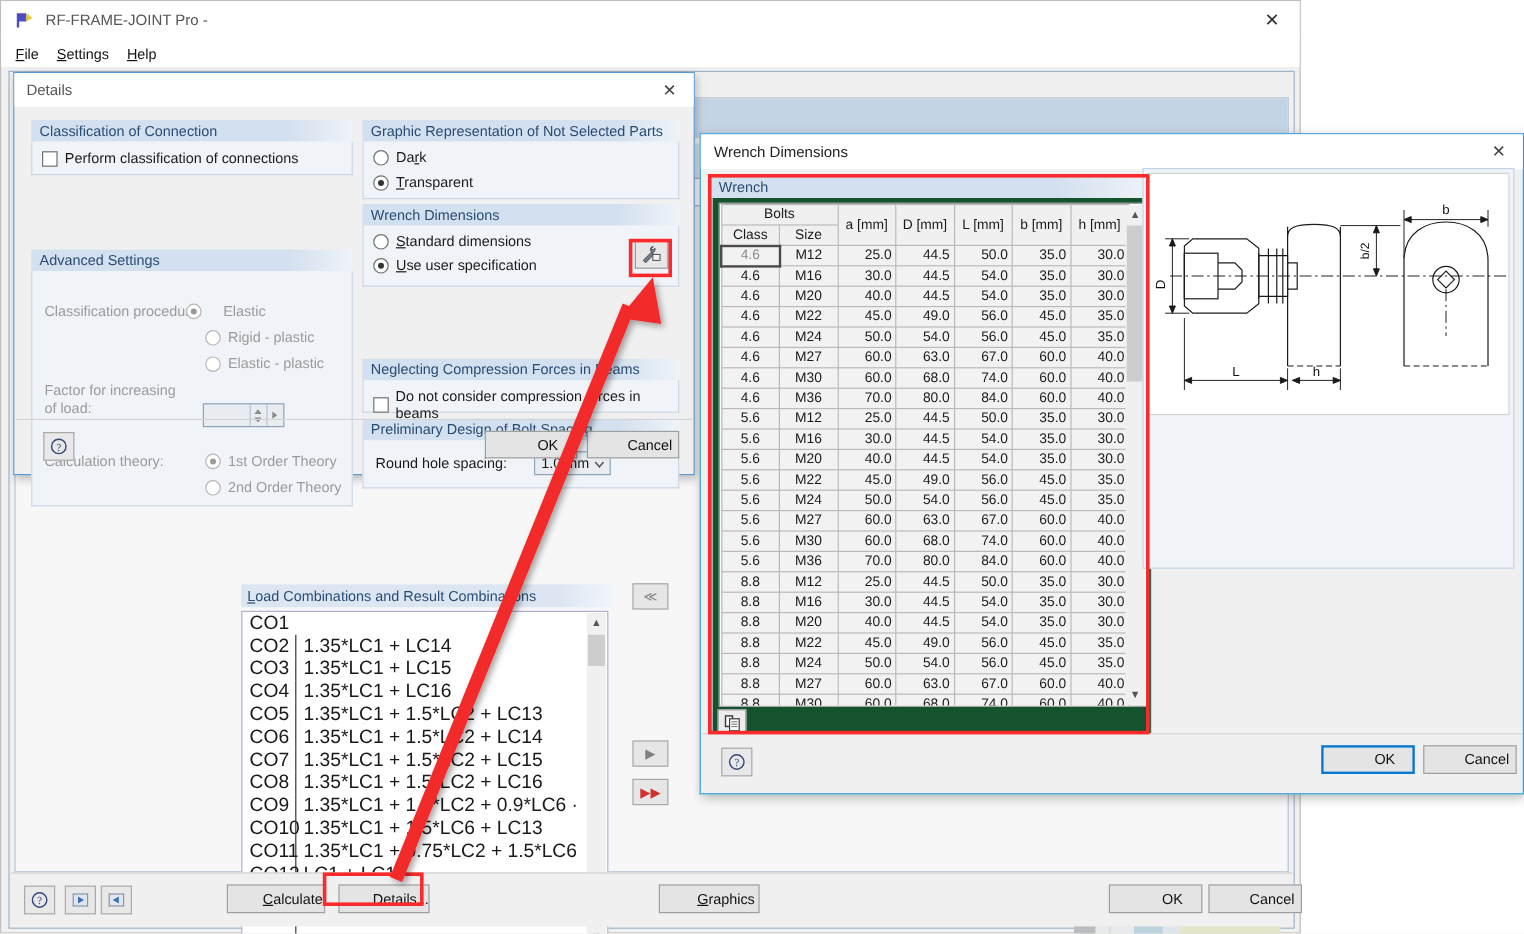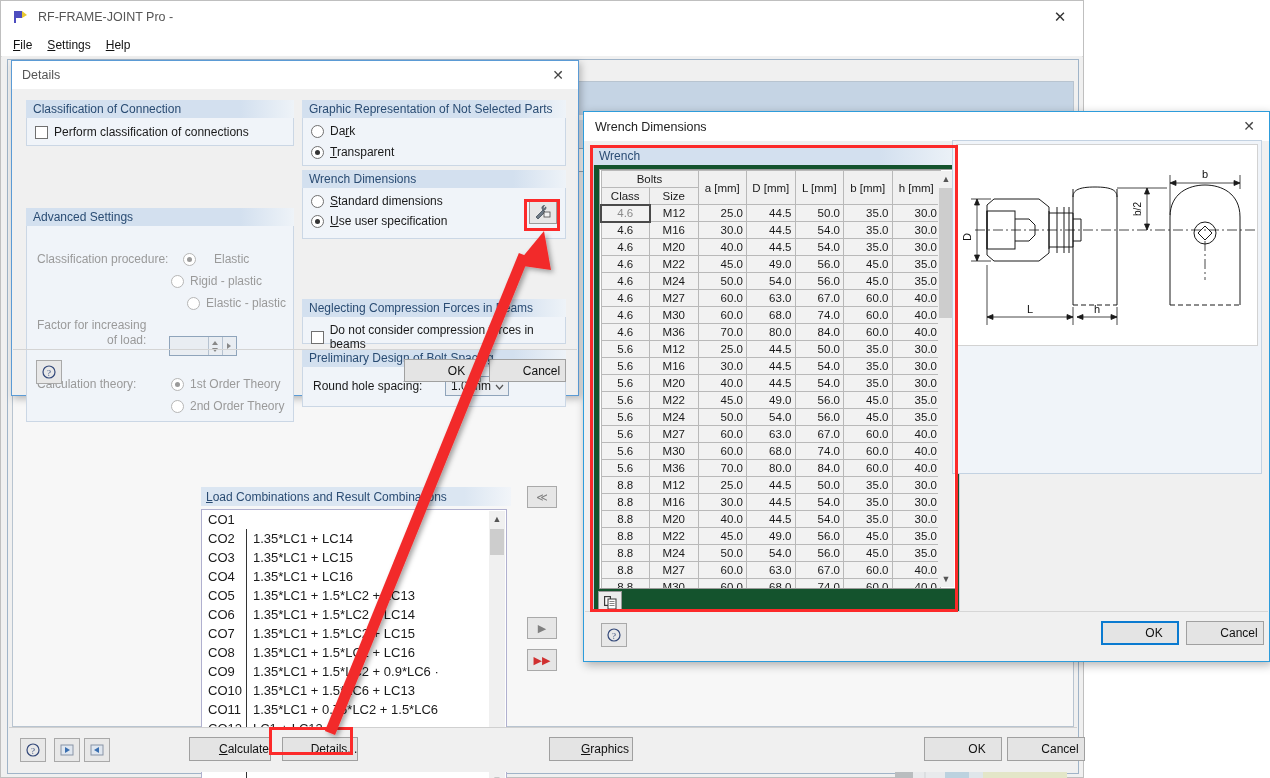--- a/index.html
+++ b/index.html
@@ -35,21 +35,21 @@
   #design-spin{position:absolute;right:1px;top:1px;width:16px;height:22px;background:#f0f0f0;border-left:1px solid #ccc;}
 
   
   #truss-photo{position:absolute;right:6px;top:36px;width:170px;height:60px;overflow:hidden;background:#d4d9dd;}
   #truss2{position:absolute;right:6px;top:646px;width:172px;height:62px;overflow:hidden;background:#e9ecdf;}
 
   
   #lc-panel{position:absolute;left:188px;top:405px;width:310px;height:310px;}
   #lc-cap{height:19px;background:linear-gradient(to right,#dbe6f2 0%,#dbe6f2 85%,#f2f5f9 100%);font-size:12px;color:#2a4c73;padding:3px 0 0 5px;box-sizing:border-box;}
   #lc-list{position:absolute;left:0;top:22px;width:306px;height:281px;background:#fff;border:1px solid #b0b0cf;box-sizing:border-box;overflow:hidden;}
-  .lc-row{display:flex;height:19px;line-height:19px;font-size:13px;}
+  .lc-row{display:flex;height:19px;line-height:19px;font-size:16px;}
   .lc-id{width:44px;padding-left:6px;box-sizing:border-box;}
   .lc-formula{flex:1;border-left:1px solid #333;padding-left:6px;box-sizing:border-box;}
   #lc-scroll{position:absolute;right:1px;top:1px;width:16px;bottom:1px;background:#f0f0f0;}
   .sb-arrow{height:16px;width:16px;display:flex;align-items:center;justify-content:center;font-size:9px;color:#555;background:#f0f0f0;}
   #lc-thumb{position:absolute;left:1px;top:18px;width:14px;height:26px;background:#cdcdcd;}
 
   
   .xfer{position:absolute;width:30px;height:22px;background:#e6e6e6;border:1px solid #a9a9a9;display:flex;align-items:center;justify-content:center;font-size:11px;color:#808080;box-sizing:border-box;}
 
   
@@ -317,33 +317,33 @@
         <span class="chk"></span>
         <span>Perform classification of connections</span>
       </div>
     </div>
   </div>
 
   <div class="group" style="left:14px;top:147px;width:268px;">
     <div class="cap">Advanced Settings</div>
     <div class="body" style="height:196px;position:relative;">
       <div class="dimtxt" style="position:absolute;left:10px;top:26px;font-size:12px;">Classification procedure:</div>
-      <div class="row" style="position:absolute;left:156px;top:26px;gap:18px;">
+      <div class="row" style="position:absolute;left:128px;top:26px;gap:18px;">
         <span class="radio dim on"></span>
         <span class="dimtxt">Elastic</span>
       </div>
       <div class="row" style="position:absolute;left:144px;top:48px;">
         <span class="radio dim"></span>
         <span class="dimtxt">Rigid - plastic</span>
       </div>
-      <div class="row" style="position:absolute;left:160px;top:70px;">
+      <div class="row" style="position:absolute;left:144px;top:70px;">
         <span class="radio dim"></span>
         <span class="dimtxt">Elastic - plastic</span>
       </div>
-      <div class="dimtxt" style="position:absolute;left:10px;top:92px;font-size:12px;line-height:15px;text-align:right;">
+      <div class="dimtxt" style="position:absolute;left:10px;top:92px;font-size:12px;line-height:15px;">
         <div>Factor for increasing</div>
         <div>of load:</div>
       </div>
       <div style="position:absolute;left:142px;top:110px;width:68px;height:20px;background:#e9edf2;border:1px solid #8fa4bb;box-sizing:border-box;">
         <span></span>
         <span style="position:absolute;right:14px;top:0;width:13px;height:18px;border-left:1px solid #b6c2d0;display:block;">
           <svg width="12" height="18" viewBox="0 0 12 18">
               <path d="M6 4 L9 8 L3 8 Z" fill="#888"></path>
               <path d="M6 15 L9 11 L3 11 Z" fill="#888"></path>
             </svg>

